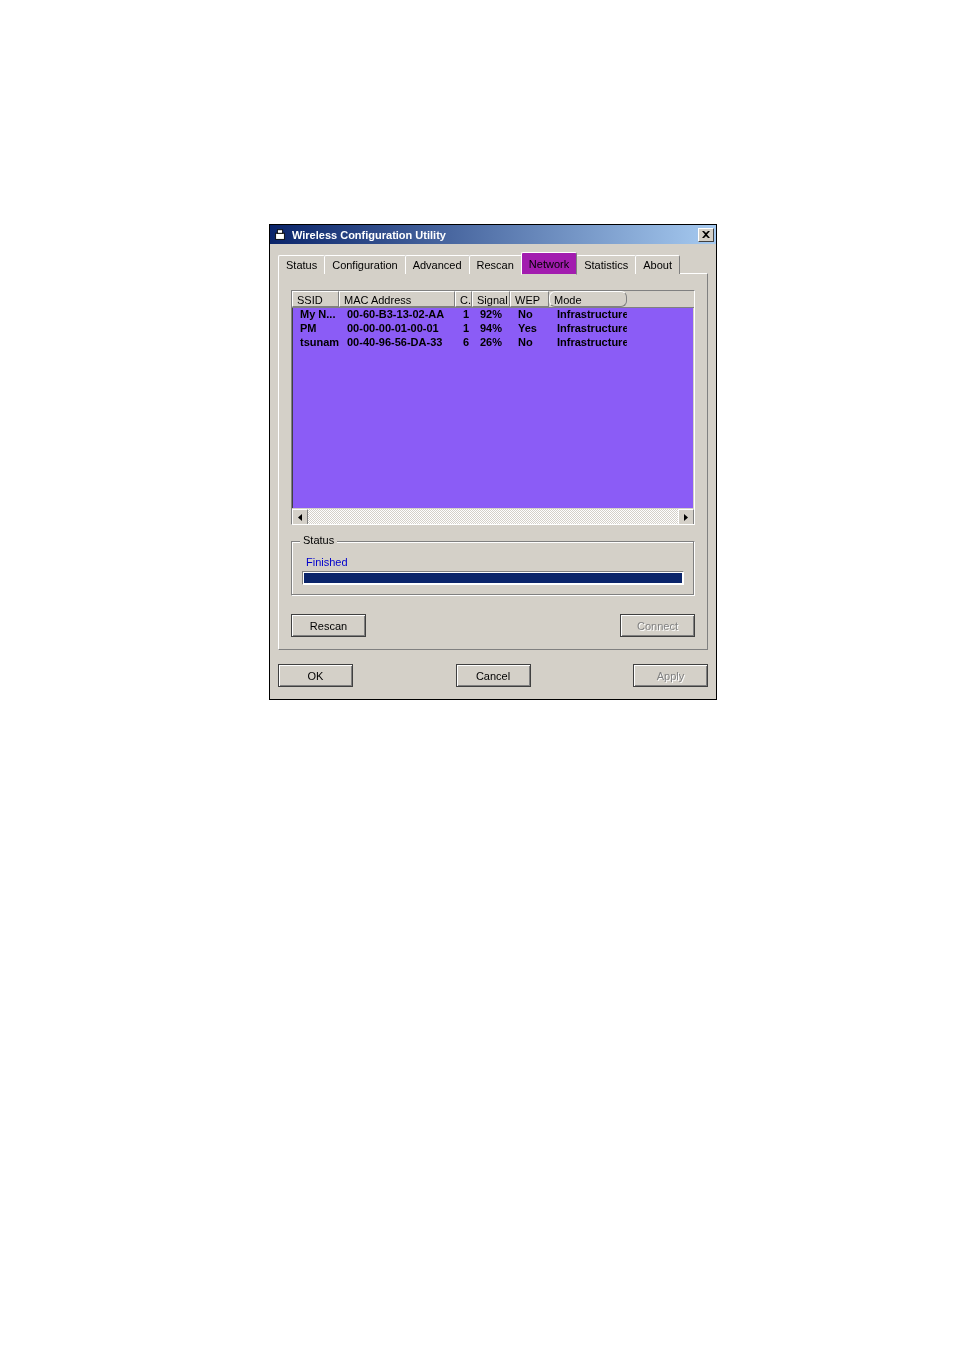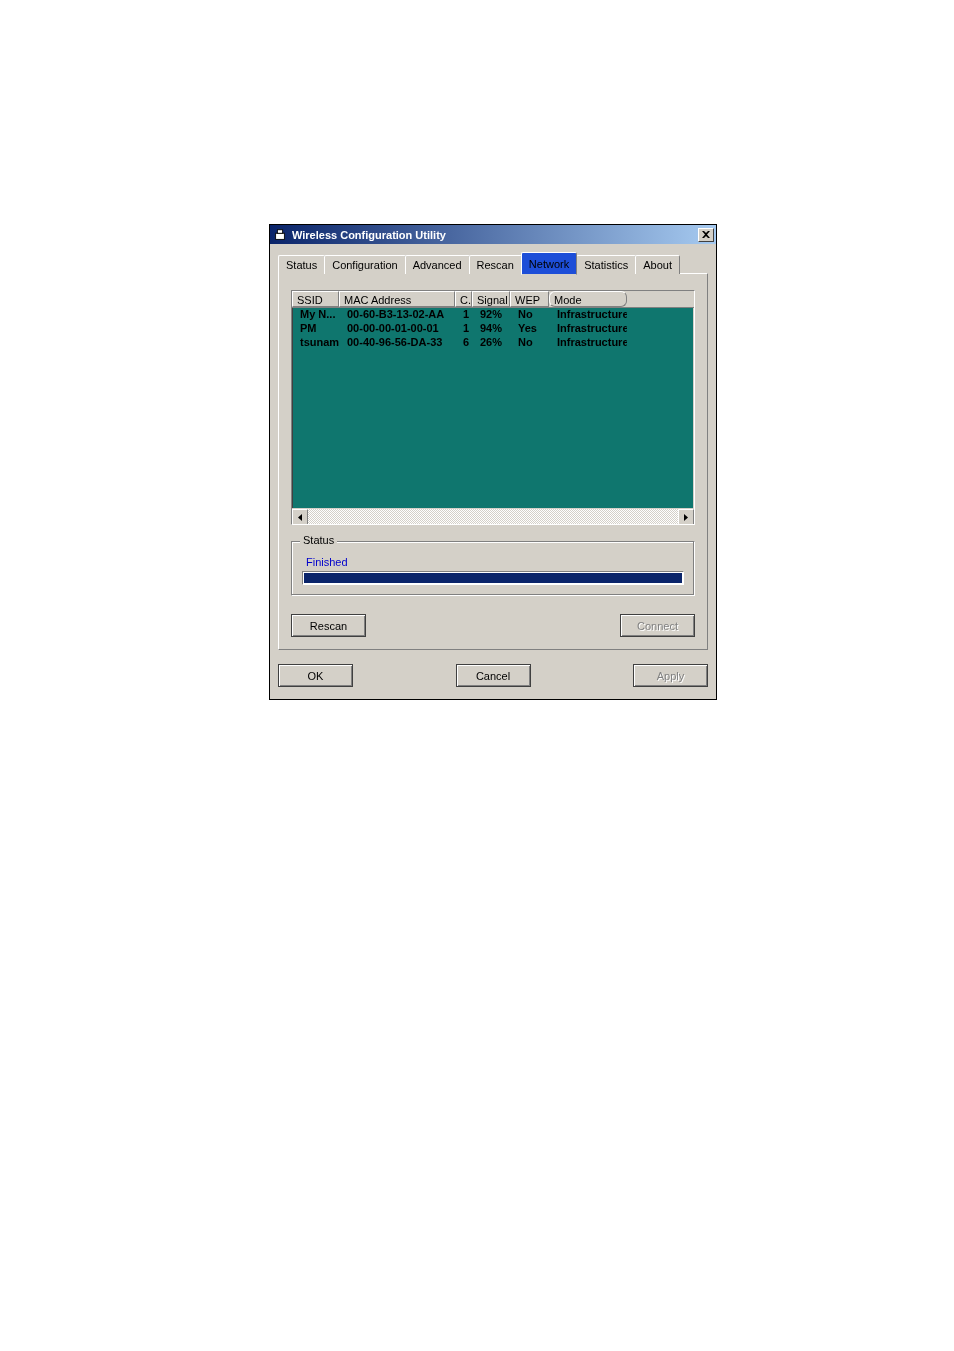--- a/index.html
+++ b/index.html
@@ -79,39 +79,39 @@
       border: 1px solid #808080;
       border-left-color: #fff;
       border-top-color: #fff;
       border-bottom: none;
       border-radius: 2px 2px 0 0;
       margin-right: -1px;
       cursor: pointer;
       position: relative;
     }
     .tab.active {
-      background: #1d4ed8;
+      background: #a21caf;
       padding-top: 5px;
       padding-bottom: 4px;
       z-index: 3;
       margin-bottom: -1px;
       border-bottom: 1px solid #d4d0c8;
     }
     .tabpanel {
       border: 1px solid #fff;
       border-right-color: #808080;
       border-bottom-color: #808080;
       padding: 16px 12px 12px 12px;
       background: #d4d0c8;
       position: relative;
       z-index: 1;
       margin-top: -1px;
     }
     .listview {
-      background: #0f766e;
+      background: #8b5cf6;
       border: 1px solid #808080;
       border-top-color: #808080;
       border-left-color: #808080;
       border-right-color: #fff;
       border-bottom-color: #fff;
       box-shadow: inset 1px 1px 0 #404040, inset -1px -1px 0 #d4d0c8;
       height: 235px;
       position: relative;
       overflow: hidden;
     }

